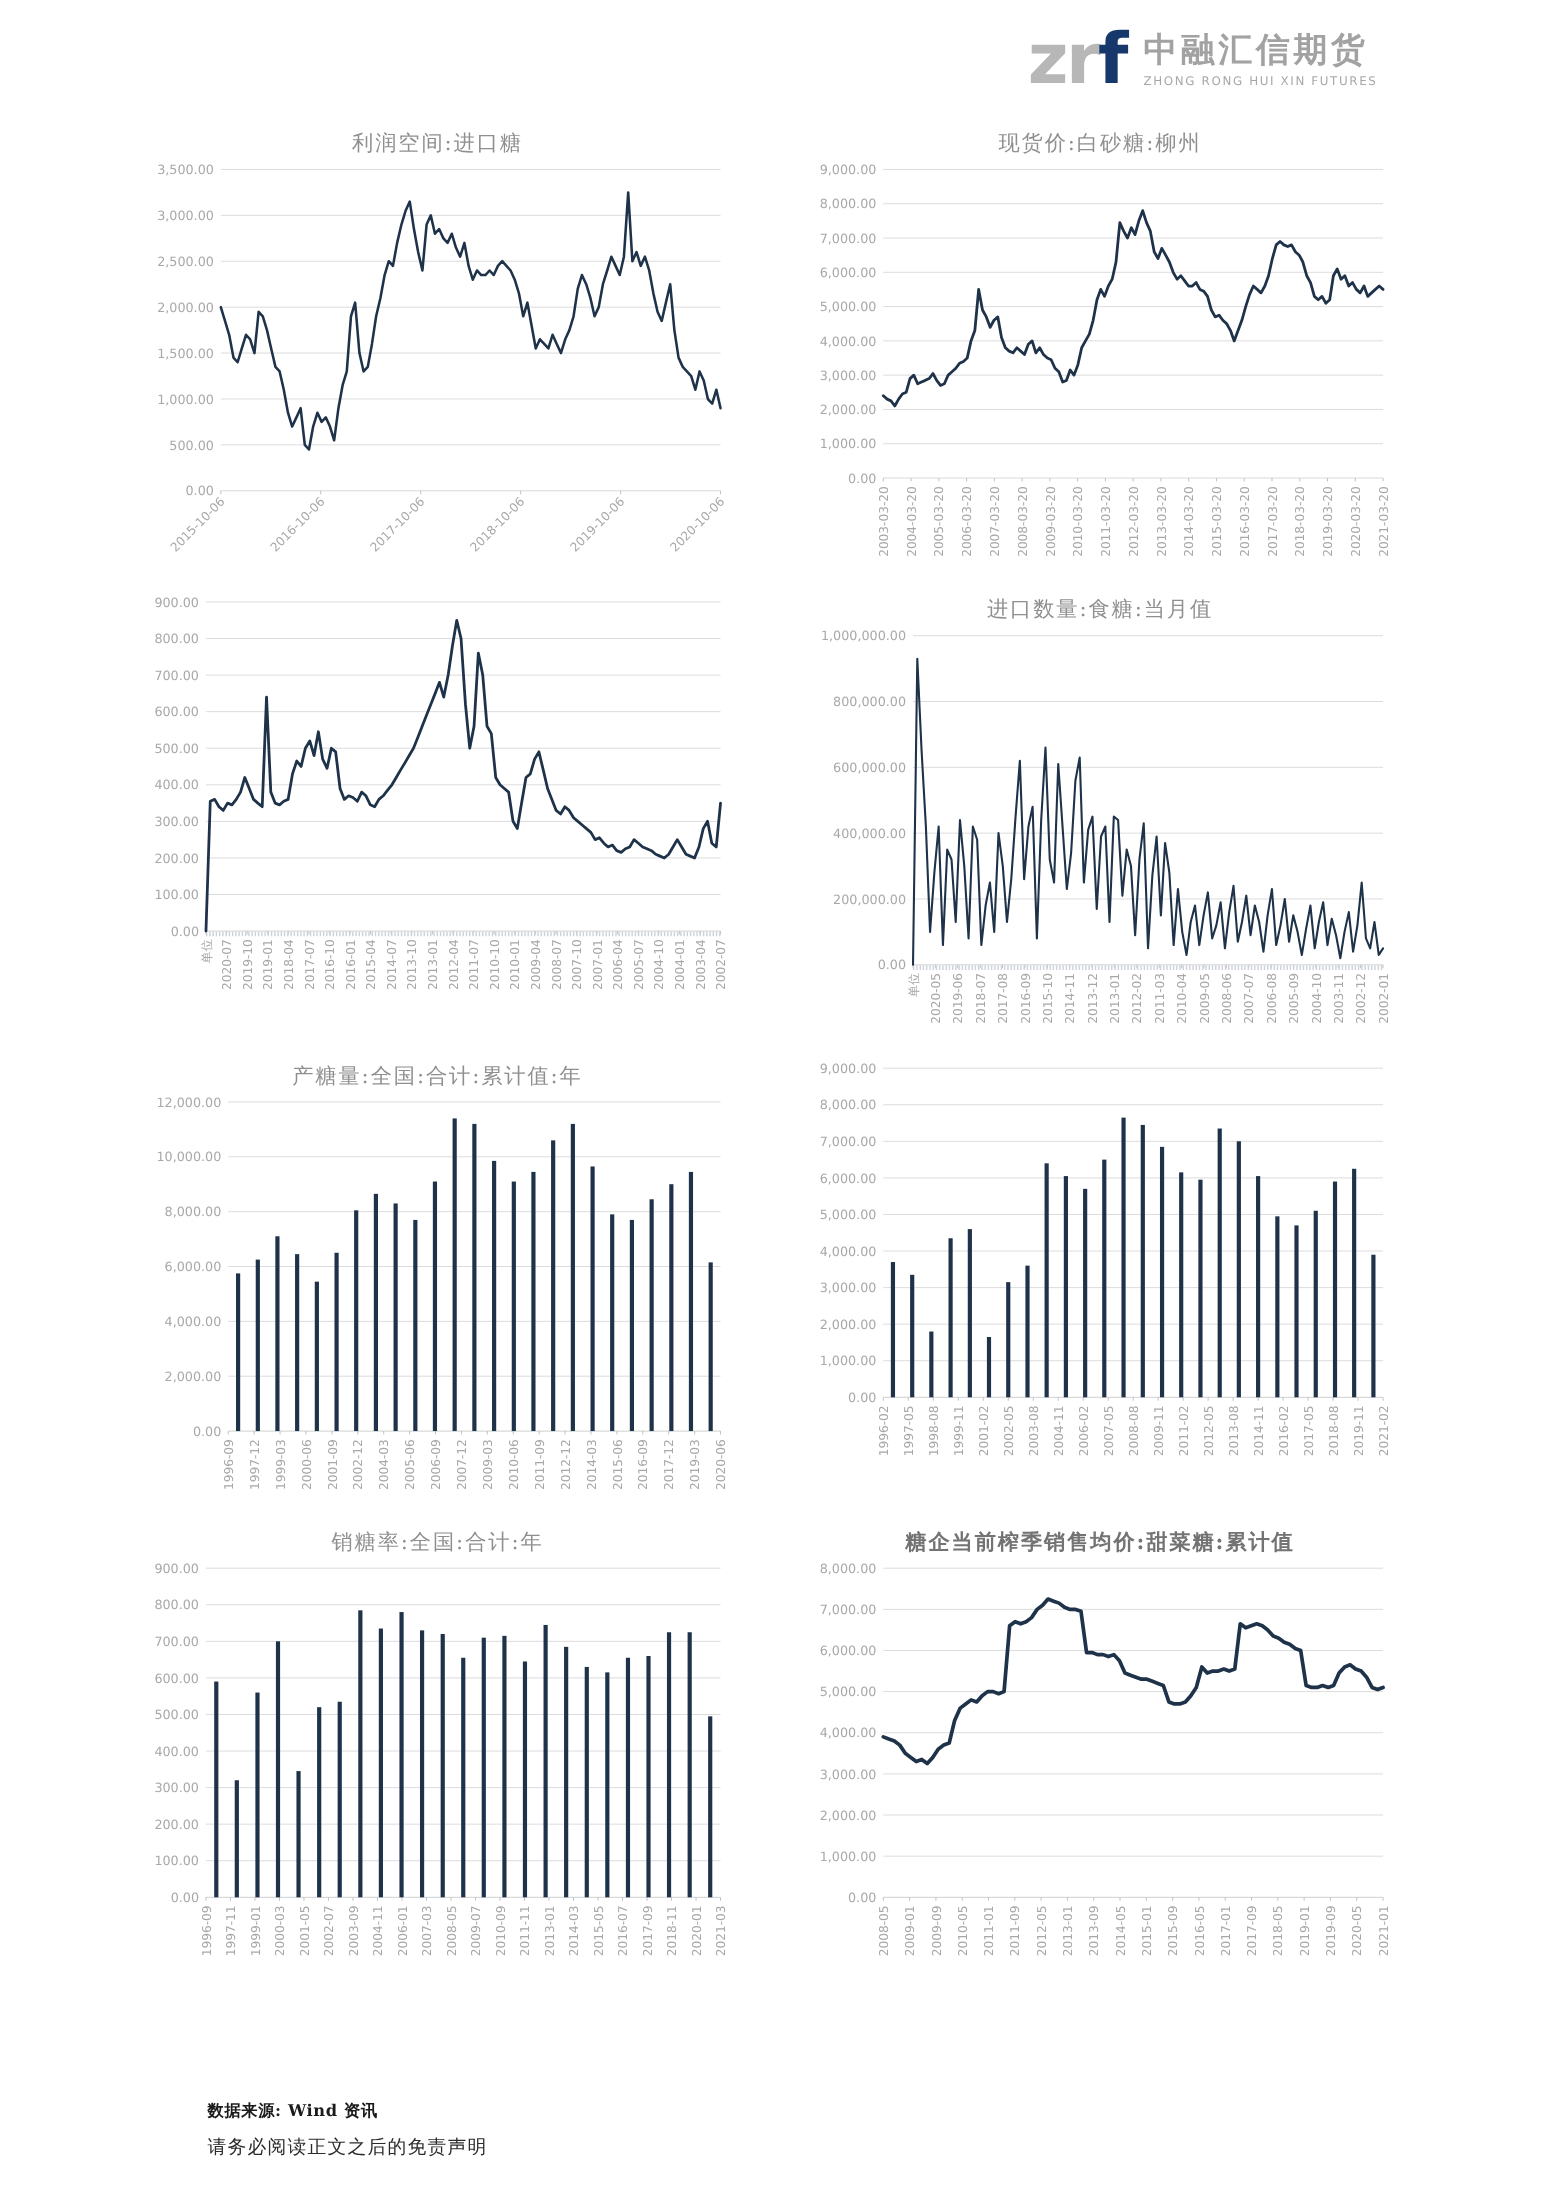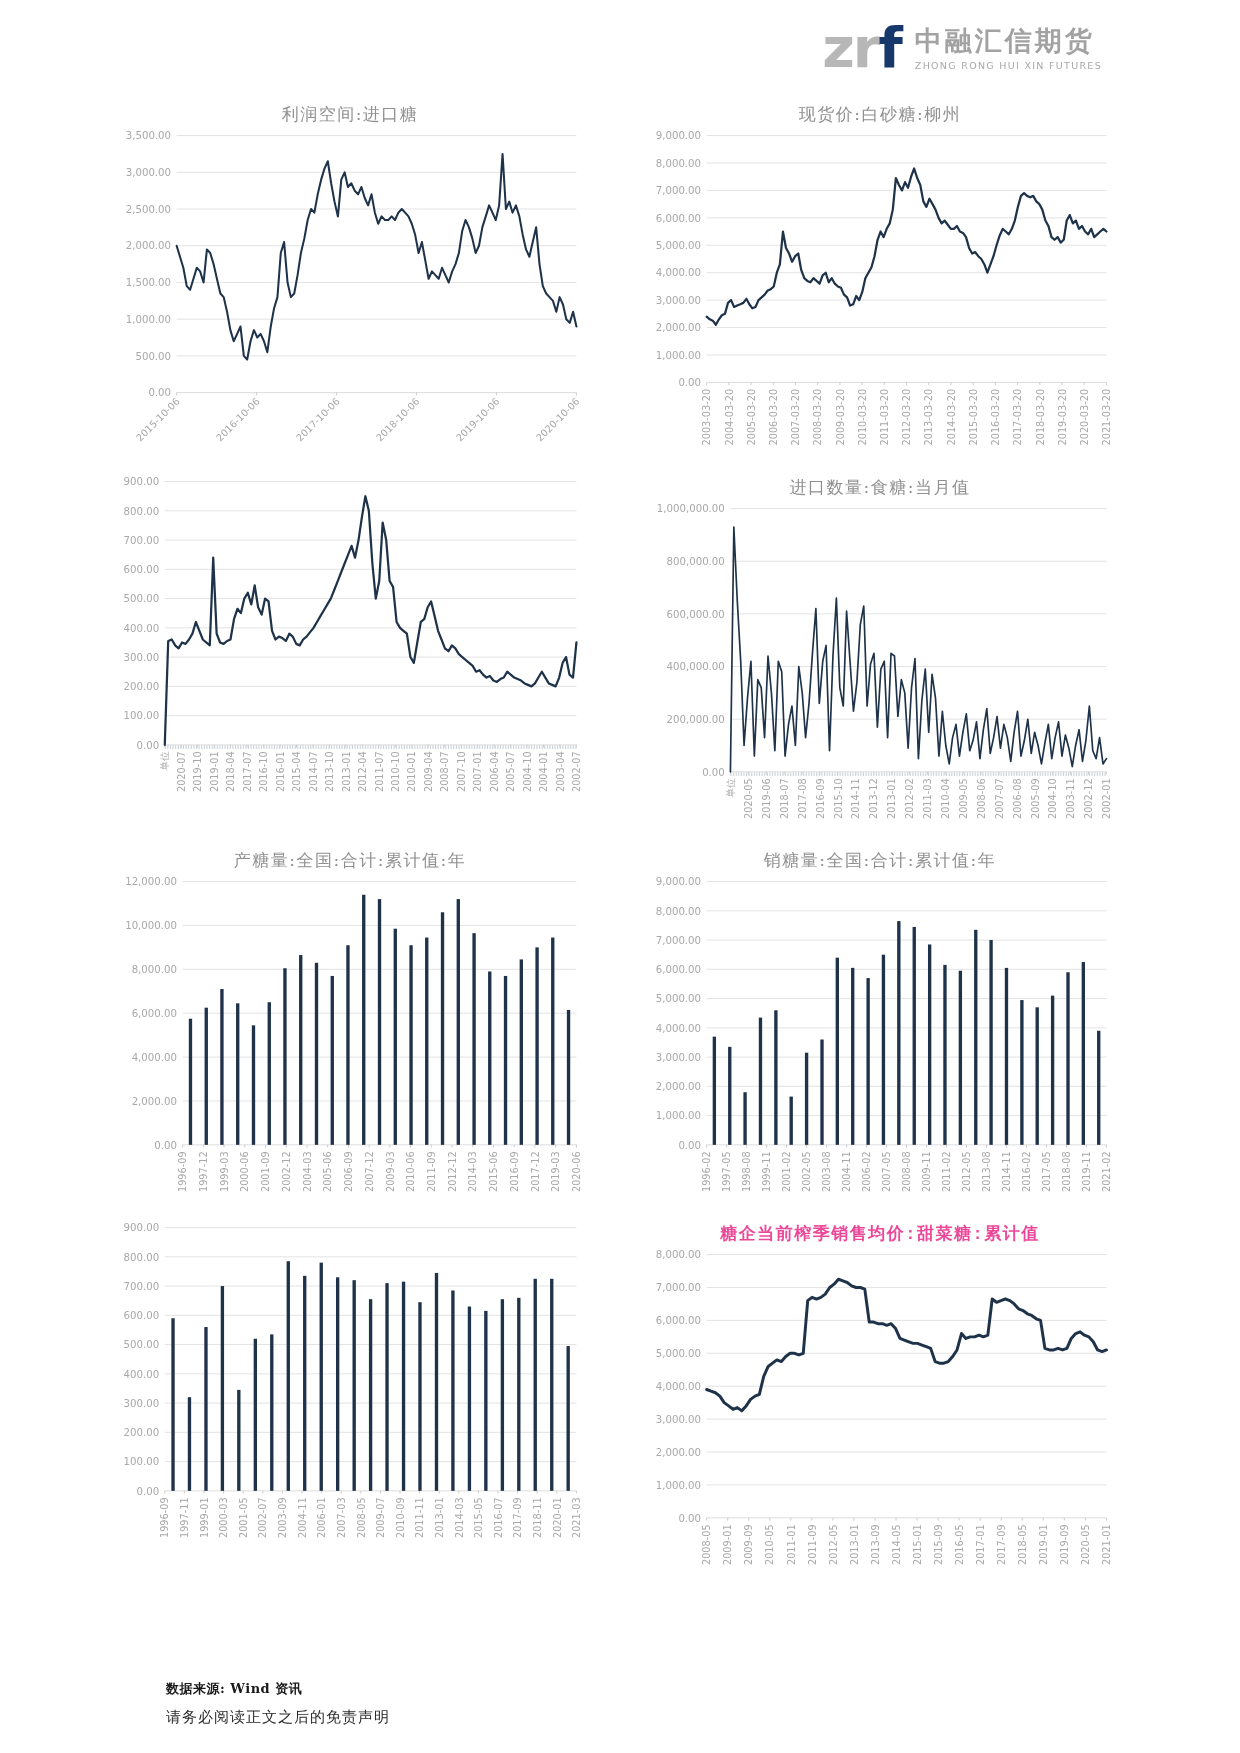--- a/index.html
+++ b/index.html
@@ -7,21 +7,21 @@
   .header{position:absolute;top:20px;right:138px;display:flex;align-items:center;gap:14px;}
   .logo-zrf{font-family:"DejaVu Sans",sans-serif;font-weight:bold;font-size:56px;line-height:1;letter-spacing:-2px;}
   .logo-zr{color:#b7b7b7;margin-top:36px;}
   .logo-f{color:#17386b;}
   .logo-text{display:flex;flex-direction:column;justify-content:flex-start;}
   .logo-cn{color:#a2a2a2;font-weight:bold;font-size:27px;letter-spacing:3px;line-height:1.15;}
   .logo-en{color:#a8a8a8;font-size:9.5px;letter-spacing:1.3px;margin-top:4px;}
   .charts{position:absolute;top:103px;left:118px;right:128px;display:grid;grid-template-columns:1fr 1fr;column-gap:66px;row-gap:26px;}
   .chart{display:flex;flex-direction:column;}
   .chart-title{text-align:center;font-size:17px;color:#8f8f8f;letter-spacing:1.5px;font-family:"DejaVu Serif","DejaVu Sans",serif;margin-bottom:4px;white-space:nowrap;}
-  .chart-title.dark{color:#ec4899;font-weight:bold;font-family:Liberation Mono, monospace;}
+  .chart-title.dark{color:#737373;font-weight:bold;}
   .chart svg{width:100%;height:auto;display:block;}
   .footer{position:absolute;left:166px;top:1680px;font-family:"DejaVu Serif","DejaVu Sans",serif;}
   .footer-source{font-size:13px;color:#1a1a1a;font-weight:bold;letter-spacing:0.5px;}
   .footer-disclaimer{font-size:15px;color:#2b2b2b;margin-top:10px;letter-spacing:1px;}
 </style>
 </head>
 <body>
 
 <div class="header">
   <div class="logo-zrf"><span class="logo-zr">zr</span><span class="logo-f">f</span></div>
@@ -349,21 +349,20 @@
         <rect x="381.9" y="61.6" width="3.6" height="228.1" fill="#1e3249"></rect>
         <rect x="398.8" y="102.9" width="3.6" height="186.8" fill="#1e3249"></rect>
         <rect x="415.8" y="107.7" width="3.6" height="182.0" fill="#1e3249"></rect>
         <rect x="432.8" y="89.9" width="3.6" height="199.8" fill="#1e3249"></rect>
         <rect x="449.8" y="76.9" width="3.6" height="212.8" fill="#1e3249"></rect>
         <rect x="466.7" y="66.3" width="3.6" height="223.4" fill="#1e3249"></rect>
         <rect x="483.7" y="144.3" width="3.6" height="145.4" fill="#1e3249"></rect>
       </svg>
   </div>
   <div class="chart">
-    <div class="chart-title">销糖量:全国:合计:累计值:年</div>
     <svg viewBox="0 0 500 345">
         <line x1="63.2" y1="289.7" x2="494" y2="289.7" stroke="#d9d9d9" stroke-width="1"></line>
         <text x="57.2" y="293.7" text-anchor="end" font-size="11" fill="#a8a8a8" font-family="DejaVu Sans, sans-serif">0.00</text>
         <line x1="63.2" y1="258.17777777777775" x2="494" y2="258.17777777777775" stroke="#d9d9d9" stroke-width="0.8"></line>
         <text x="57.2" y="262.17777777777775" text-anchor="end" font-size="11" fill="#a8a8a8" font-family="DejaVu Sans, sans-serif">1,000.00</text>
         <line x1="63.2" y1="226.65555555555554" x2="494" y2="226.65555555555554" stroke="#d9d9d9" stroke-width="0.8"></line>
         <text x="57.2" y="230.65555555555554" text-anchor="end" font-size="11" fill="#a8a8a8" font-family="DejaVu Sans, sans-serif">2,000.00</text>
         <line x1="63.2" y1="195.13333333333335" x2="494" y2="195.13333333333335" stroke="#d9d9d9" stroke-width="0.8"></line>
         <text x="57.2" y="199.13333333333335" text-anchor="end" font-size="11" fill="#a8a8a8" font-family="DejaVu Sans, sans-serif">3,000.00</text>
         <line x1="63.2" y1="163.61111111111111" x2="494" y2="163.61111111111111" stroke="#d9d9d9" stroke-width="0.8"></line>
@@ -442,20 +441,21 @@
         <rect x="384.5" y="99.0" width="3.6" height="190.7" fill="#1e3249"></rect>
         <rect x="401.1" y="133.7" width="3.6" height="156.0" fill="#1e3249"></rect>
         <rect x="417.6" y="141.5" width="3.6" height="148.2" fill="#1e3249"></rect>
         <rect x="434.2" y="128.9" width="3.6" height="160.8" fill="#1e3249"></rect>
         <rect x="450.8" y="103.7" width="3.6" height="186.0" fill="#1e3249"></rect>
         <rect x="467.3" y="92.7" width="3.6" height="197.0" fill="#1e3249"></rect>
         <rect x="483.9" y="166.8" width="3.6" height="122.9" fill="#1e3249"></rect>
       </svg>
   </div>
   <div class="chart">
+    <div class="chart-title">销糖率:全国:合计:年</div>
     <svg viewBox="0 0 500 345">
         <line x1="50.400000000000006" y1="289.7" x2="494" y2="289.7" stroke="#d9d9d9" stroke-width="1"></line>
         <text x="44.400000000000006" y="293.7" text-anchor="end" font-size="11" fill="#a8a8a8" font-family="DejaVu Sans, sans-serif">0.00</text>
         <line x1="50.400000000000006" y1="258.17777777777775" x2="494" y2="258.17777777777775" stroke="#d9d9d9" stroke-width="0.8"></line>
         <text x="44.400000000000006" y="262.17777777777775" text-anchor="end" font-size="11" fill="#a8a8a8" font-family="DejaVu Sans, sans-serif">100.00</text>
         <line x1="50.400000000000006" y1="226.65555555555554" x2="494" y2="226.65555555555554" stroke="#d9d9d9" stroke-width="0.8"></line>
         <text x="44.400000000000006" y="230.65555555555554" text-anchor="end" font-size="11" fill="#a8a8a8" font-family="DejaVu Sans, sans-serif">200.00</text>
         <line x1="50.400000000000006" y1="195.13333333333335" x2="494" y2="195.13333333333335" stroke="#d9d9d9" stroke-width="0.8"></line>
         <text x="44.400000000000006" y="199.13333333333335" text-anchor="end" font-size="11" fill="#a8a8a8" font-family="DejaVu Sans, sans-serif">300.00</text>
         <line x1="50.400000000000006" y1="163.61111111111111" x2="494" y2="163.61111111111111" stroke="#d9d9d9" stroke-width="0.8"></line>

